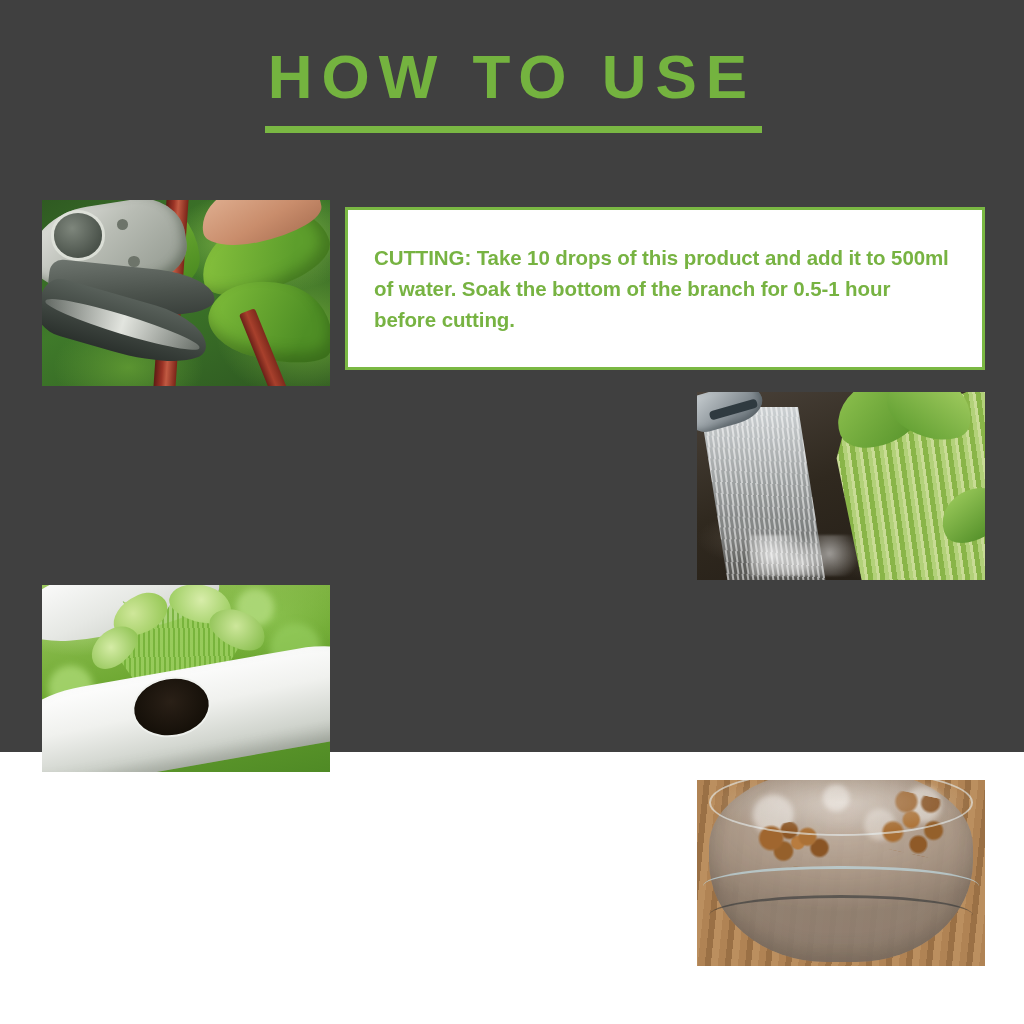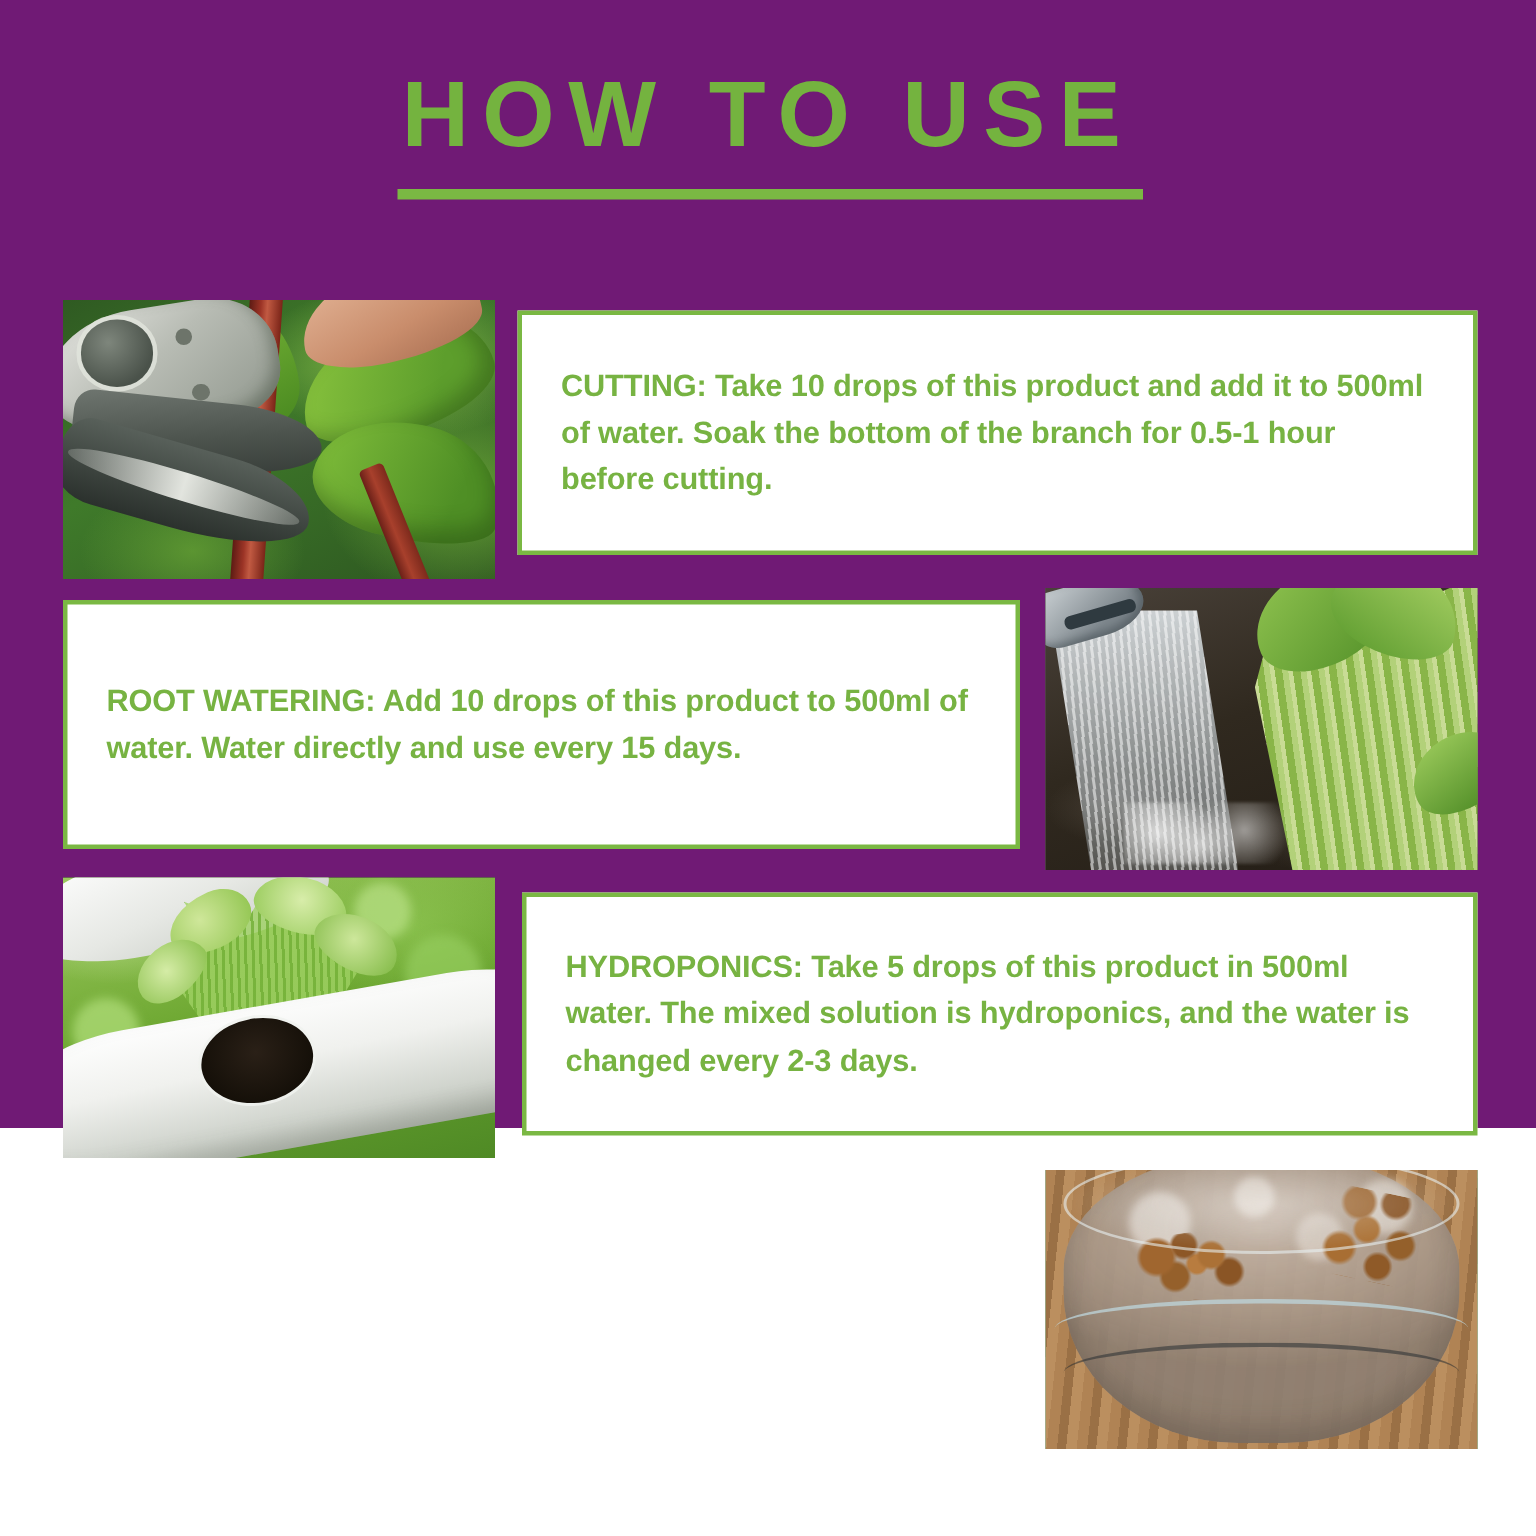--- a/index.html
+++ b/index.html
@@ -10,21 +10,21 @@
     height: 1024px;
     background: #ffffff;
     font-family: "Liberation Sans", sans-serif;
     overflow: hidden;
   }
 
   #page {
     position: relative;
     width: 1024px;
     height: 752px;
-    background: #701a75;
+    background: #404040;
   }
 
   
   .title-wrap {
     position: absolute;
     left: 0; top: 46px;
     width: 1024px;
     text-align: center;
   }
   .title {
@@ -352,23 +352,20 @@
     <div class="layer rivet3"></div>
     <div class="layer bladeTop"></div>
     <div class="layer bladeLow"></div>
     <div class="layer bladeEdge"></div>
   </div>
 
   <div class="textbox" id="textbox-cutting" style="left:345px; top:207px; width:640px; height:163px;">
     <p>CUTTING: Take 10 drops of this product and add it to 500ml of water. Soak the bottom of the branch for 0.5-1 hour before cutting.</p>
   </div>
 
-  <div class="textbox" id="textbox-root">
-    <p>ROOT WATERING: Add 10 drops of this product to 500ml of water. Water directly and use every 15 days.</p>
-  </div>
 
   <div class="photo" id="photo-watering">
     <div class="layer soil"></div>
     <div class="layer clump"></div>
     <div class="layer leafW1"></div>
     <div class="layer leafW2"></div>
     <div class="layer leafW3"></div>
     <div class="layer stream"></div>
     <div class="layer splash"></div>
     <div class="layer spout"></div>
@@ -381,23 +378,20 @@
     <div class="layer pipeTop"></div>
     <div class="layer plantClump"></div>
     <div class="layer lfA"></div>
     <div class="layer lfB"></div>
     <div class="layer lfC"></div>
     <div class="layer lfD"></div>
     <div class="layer pipeMain"></div>
     <div class="layer port"></div>
   </div>
 
-  <div class="textbox" id="textbox-hydro" style="left:348px; top:595px; width:637px; height:162px;">
-    <p>HYDROPONICS: Take 5 drops of this product in 500ml water. The mixed solution is hydroponics, and the water is changed every 2-3 days.</p>
-  </div>
 
 
   <div class="photo" id="photo-seed">
     <div class="layer wood"></div>
     <div class="layer bowl"></div>
     <div class="layer foam"></div>
     <div class="layer seedsA"></div>
     <div class="layer seedsB"></div>
     <div class="layer rim"></div>
     <div class="layer ring1"></div>

